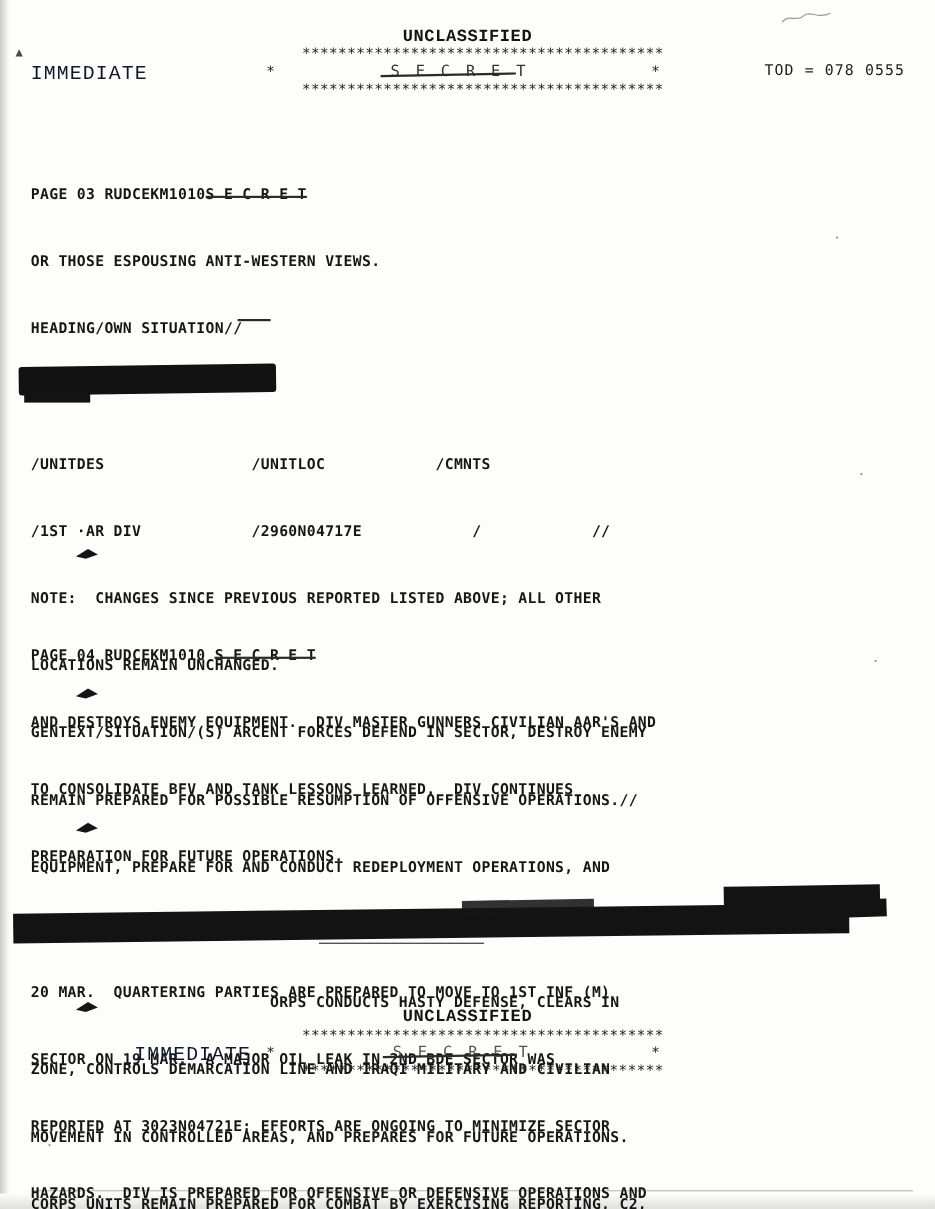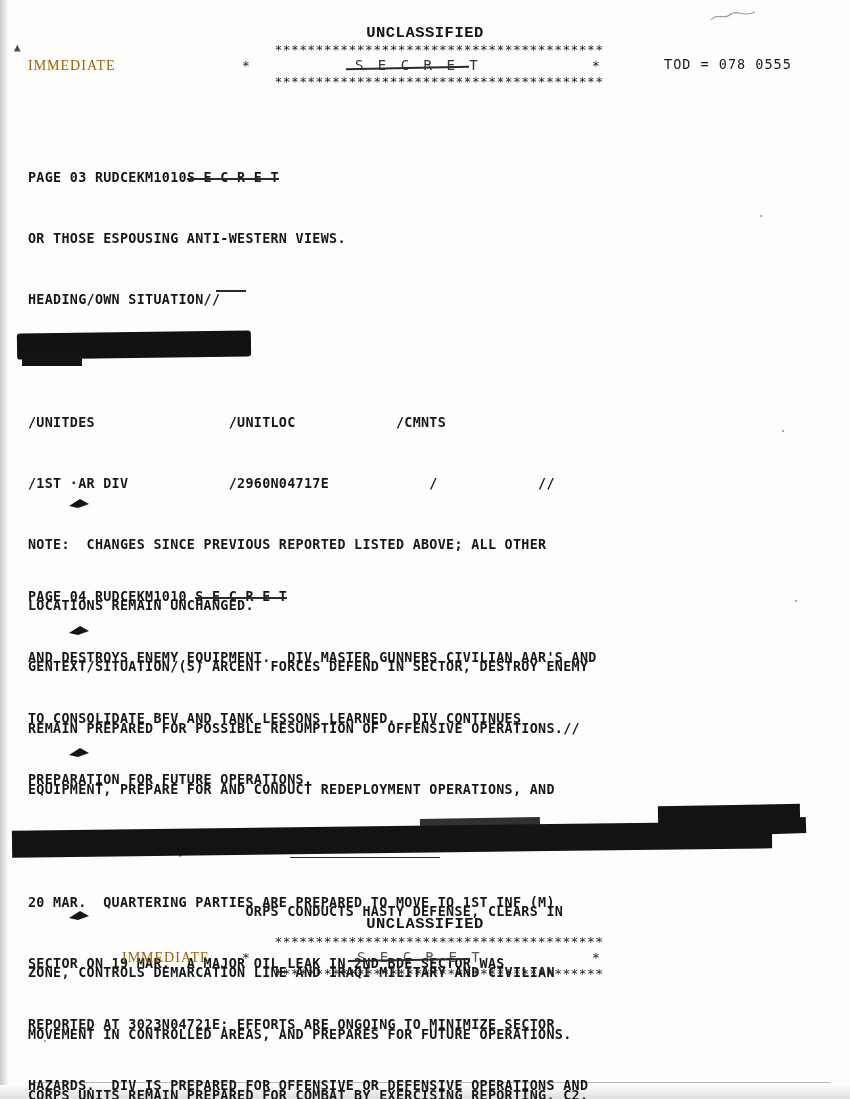--- a/index.html
+++ b/index.html
@@ -83,24 +83,24 @@
     color: #333;
     white-space: nowrap;
   }
   .strike {
     position: absolute;
     height: 2px;
     background: #2a2a2a;
   }
   .side-label {
     position: absolute;
-    font-family: Liberation Serif, serif;
-    font-size: 14px;
+    font-family: Liberation Mono, monospace;
+    font-size: 18px;
     letter-spacing: 1px;
-    color: #a16207;
+    color: #0f172a;
     white-space: nowrap;
   }
   .tod {
     position: absolute;
     font-family: "DejaVu Sans Mono", monospace;
     font-size: 13.5px;
     letter-spacing: 1px;
     color: #1a1a1a;
     white-space: nowrap;
   }
@@ -186,21 +186,21 @@
     <div class="secret-word" style="left:355px; top:-1px;">S E C R E T</div>
     <div class="strike" style="left:346px; top:9px; width:123px; transform:rotate(-1.1deg);"></div>
     <div class="star-right" style="left:592px; top:0;">*</div>
   </div>
 
   <div style="position:absolute; left:0; top:74px; width:850px;">
     <div class="star-row" style="text-align:center; margin-left:28px;">****************************************</div>
   </div>
 
   <div class="side-label" style="left:28px; top:58px;">IMMEDIATE</div>
-  <div class="tod" style="left:664px; top:56px;">TOD = 078 0555</div>
+  <div class="tod" style="left:695px; top:56px;">TOD = 078 0555</div>
 
   <div class="body-block" style="top:127px;">
     <div class="line"><span>PAGE 03 RUDCEKM1010</span><span class="hdr-strike">S E C R E T</span></div>
     <div class="line">OR THOSE ESPOUSING ANTI-WESTERN VIEWS.</div>
     <div class="line">HEADING/OWN SITUATION//</div>
     <div class="line">5UNIT</div>
     <div class="line">/UNITDES                /UNITLOC            /CMNTS</div>
     <div class="line">/1ST ·AR DIV            /2960N04717E            /            //</div>
     <div class="line">NOTE:  CHANGES SINCE PREVIOUS REPORTED LISTED ABOVE; ALL OTHER</div>
     <div class="line">LOCATIONS REMAIN UNCHANGED.</div>

